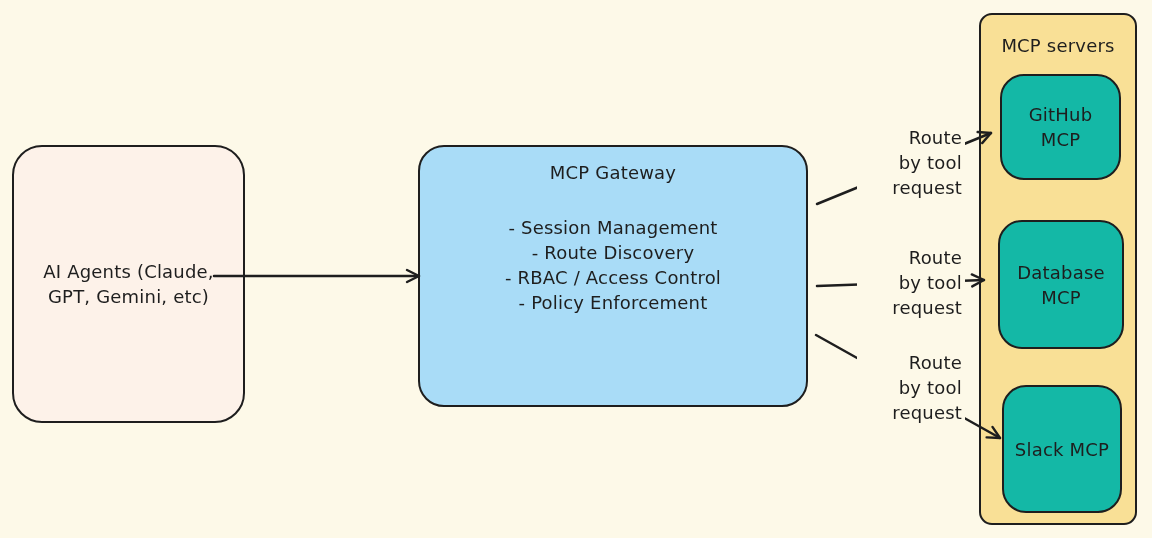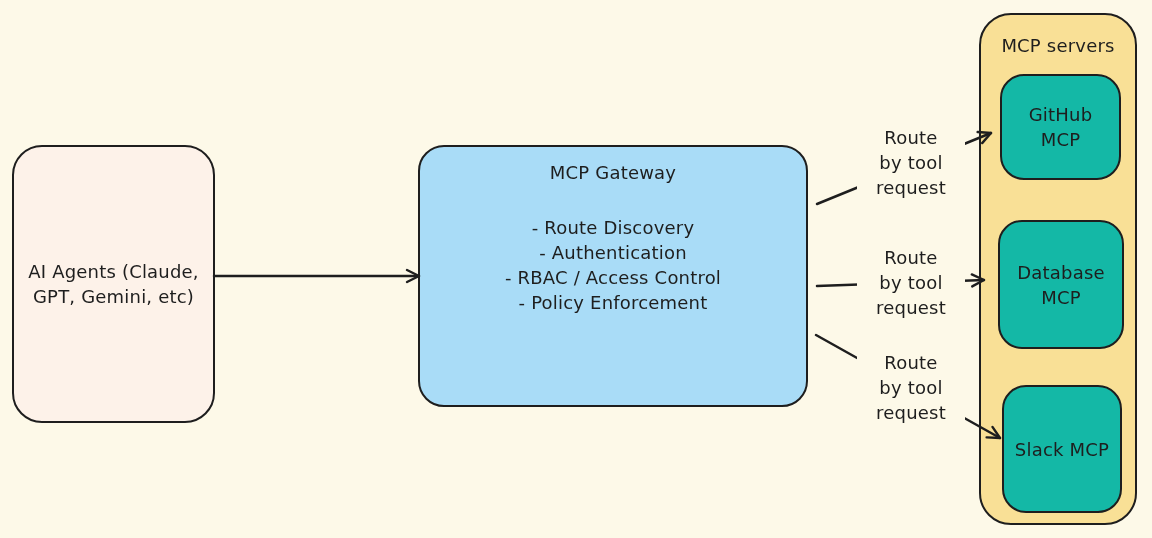--- a/index.html
+++ b/index.html
@@ -18,39 +18,39 @@
     color:#1e1e1e;
     white-space:pre-line;
   }
   .node{
     position:absolute;
     border:2.2px solid #1e1e1e;
     box-sizing:border-box;
   }
   
   .agents-box{
-    left:12px;top:145px;width:203px;height:278px;
+    left:12px;top:145px;width:233px;height:278px;
     border-radius:30px;
     background:#FDF2E9;
     display:flex;align-items:center;justify-content:center;
     text-align:center;
   }
   
   .gateway-box{
     left:418px;top:145px;width:390px;height:262px;
     border-radius:26px;
     background:#A9DCF7;
     text-align:center;
   }
   .gateway-title{margin-top:13px;}
   .gateway-list{margin-top:30px;}
   
   .servers-group{
     left:979px;top:13px;width:158px;height:512px;
-    border-radius:32px;
+    border-radius:13px;
     background:#F9E096;
   }
   .servers-title{margin-top:18px;text-align:center;}
   .server-box{
     position:absolute;
     border:2.2px solid #1e1e1e;
     box-sizing:border-box;
     border-radius:24px;
     background:#14b8a6;
     display:flex;align-items:center;justify-content:center;
@@ -62,43 +62,43 @@
   
   .edges-svg{
     position:absolute;left:0;top:0;width:1152px;height:538px;
     z-index:3;pointer-events:none;
   }
   
   .edge-label{
     position:absolute;
     z-index:4;
     background:#FDF9E8;
-    text-align:center;
+    text-align:right;
     padding:0 3px;
   }
   .label-jsonrpc{left:258px;top:250px;width:120px;}
   .label-route1{left:857px;top:125px;width:102px;}
   .label-route2{left:857px;top:245px;width:102px;}
   .label-route3{left:857px;top:350px;width:102px;}
 </style>
 </head>
 <body>
 
 <div class="canvas">
 
   <div class="node agents-box">
     <div class="hand">AI Agents (Claude,
 GPT, Gemini, etc)</div>
   </div>
 
   <div class="node gateway-box">
     <div class="hand gateway-title">MCP Gateway</div>
     <div class="gateway-list">
+      <div class="hand">- Session Management</div>
       <div class="hand">- Route Discovery</div>
-      <div class="hand">- Authentication</div>
       <div class="hand">- RBAC / Access Control</div>
       <div class="hand">- Policy Enforcement</div>
     </div>
   </div>
 
   <div class="node servers-group">
     <div class="hand servers-title">MCP servers</div>
 
     <div class="server-box server-github">
       <div class="hand">GitHub

